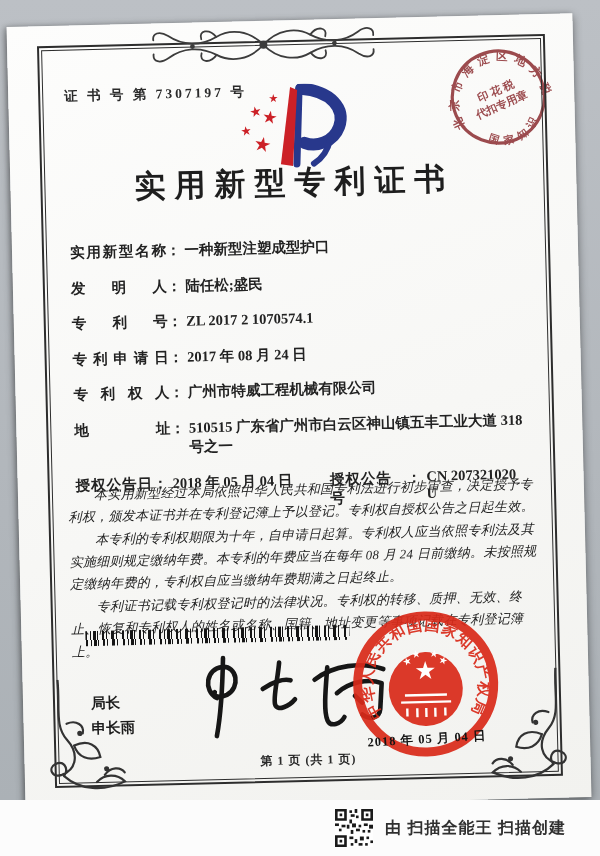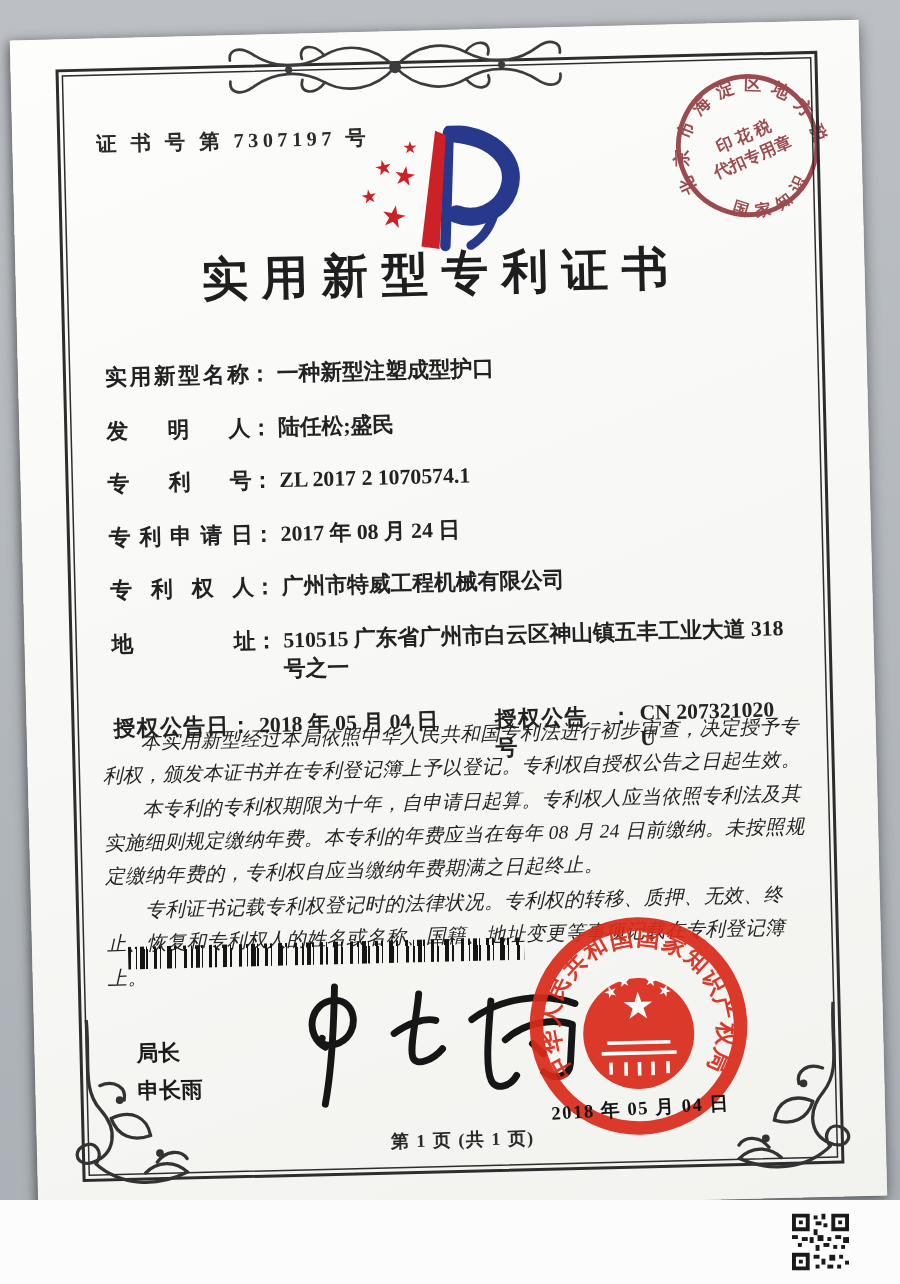--- a/index.html
+++ b/index.html
@@ -322,13 +322,14 @@
         <rect x="11" y="21" width="3" height="2"></rect>
       <rect x="15" y="23" width="2" height="3"></rect>
         <rect x="19" y="21" width="3" height="3"></rect>
       <rect x="24" y="21" width="2" height="2"></rect>
         <rect x="27" y="24" width="2" height="2"></rect>
       <rect x="12" y="26" width="2" height="2"></rect>
         <rect x="18" y="26" width="3" height="2"></rect>
       <rect x="23" y="26" width="2" height="2"></rect>
     </g>
   </svg>
+  <span class="scan-text">由 扫描全能王 扫描创建</span>
 </div>
 
 </body></html>

